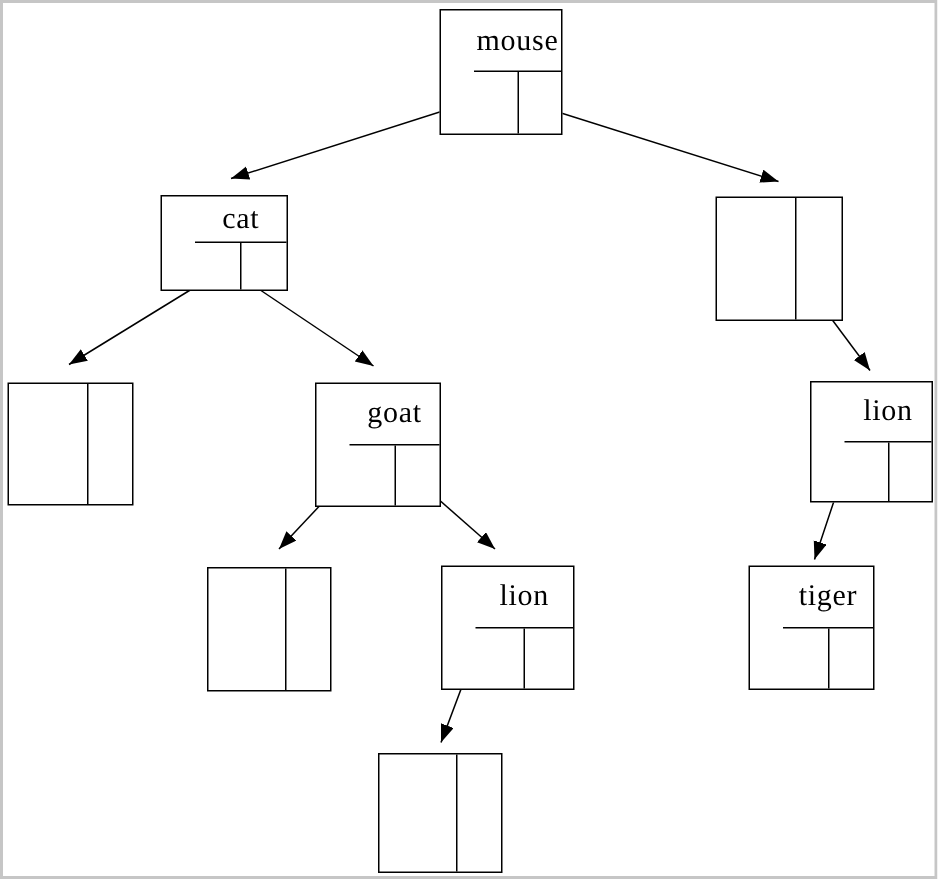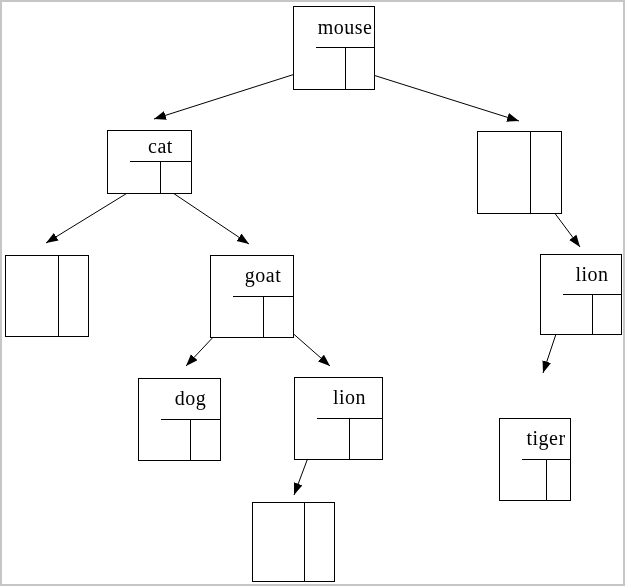--- a/index.html
+++ b/index.html
@@ -115,34 +115,33 @@
         </div>
       </div>
       <div class="node" style="left: 538px; top: 252px; width: 82px; height: 81px;">
         <div class="node-label">lion</div>
         <div class="node-cells">
           <div class="pointer-cell left"></div>
           <div class="pointer-cell right"></div>
         </div>
       </div>
       <div class="node" style="left: 136px; top: 376px; width: 83px; height: 83px;">
-        <div class="node-label">dog</div>
         <div class="node-cells">
           <div class="pointer-cell left"></div>
           <div class="pointer-cell right"></div>
         </div>
       </div>
       <div class="node" style="left: 292px; top: 375px; width: 89px; height: 83px;">
         <div class="node-label">lion</div>
         <div class="node-cells">
           <div class="pointer-cell left"></div>
           <div class="pointer-cell right"></div>
         </div>
       </div>
-      <div class="node" style="left: 497px; top: 375px; width: 72px; height: 83px; margin-top: 41px;">
+      <div class="node" style="left: 497px; top: 375px; width: 84px; height: 83px;">
         <div class="node-label">tiger</div>
         <div class="node-cells">
           <div class="pointer-cell left"></div>
           <div class="pointer-cell right"></div>
         </div>
       </div>
       <div class="node" style="left: 250px; top: 500px; width: 83px; height: 80px;">
         <div class="node-cells">
           <div class="pointer-cell left"></div>
           <div class="pointer-cell right"></div>

